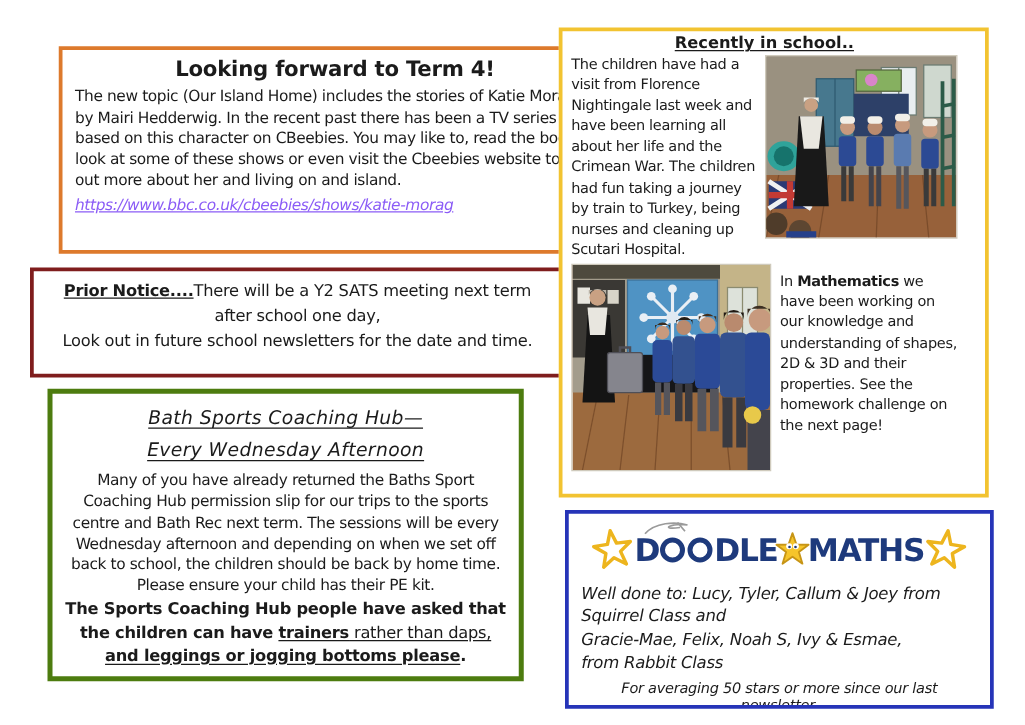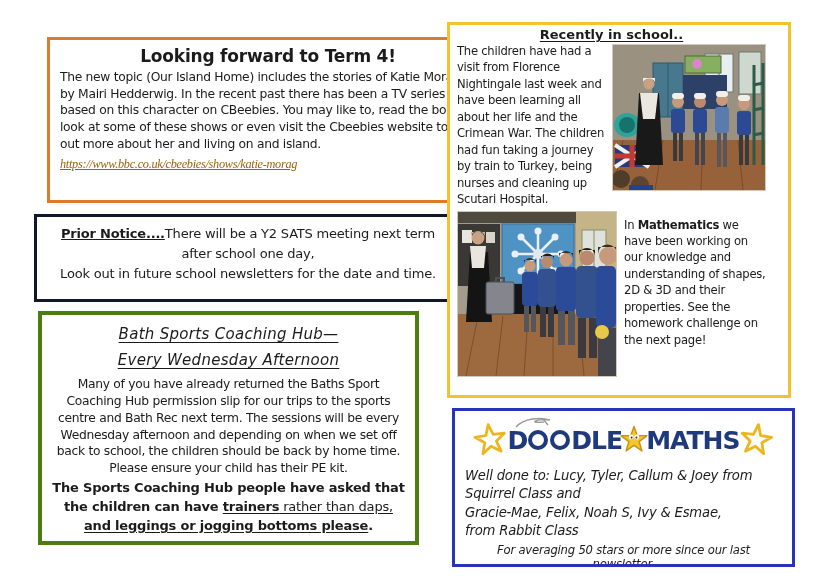--- a/index.html
+++ b/index.html
@@ -4,23 +4,23 @@
 <style>
   html,body{margin:0;padding:0;background:#ffffff;}
   .page{position:relative;width:820px;height:580px;background:#ffffff;overflow:hidden;
         font-family:"DejaVu Sans","Liberation Sans",sans-serif;color:#1b1b1b;}
   .box{position:absolute;background:#fff;box-sizing:border-box;overflow:hidden;}
 
   
   .box-term4{left:47px;top:37px;width:442px;height:166px;border:3px solid #DD7A2C;padding:4px 10px 0 10px;}
   .box-term4 h2{margin:2px 0 3px 0;font-size:17px;text-align:center;letter-spacing:-0.2px;}
   .box-term4 p{margin:0;font-size:12.3px;line-height:1.36;letter-spacing:-0.3px;}
-  .box-term4 a{color:#a16207;font-style:italic;text-decoration:underline;font-size:12.3px;letter-spacing:-0.3px;font-family:Liberation Serif, serif;}
-
-  .box-prior{left:34px;top:214px;width:428px;height:88px;border:3px solid #0f172a;padding:7px 12px 0 12px;}
+  .box-term4 a{color:#8b5cf6;font-style:italic;text-decoration:underline;font-size:12.3px;letter-spacing:-0.3px;}
+
+  .box-prior{left:24px;top:214px;width:428px;height:88px;border:3px solid #7f1d1d;padding:7px 12px 0 12px;}
   .box-prior p{margin:0;font-size:13px;line-height:1.55;text-align:center;letter-spacing:-0.2px;}
   .lead-bold{font-weight:bold;text-decoration:underline;}
 
   .box-sports{left:38px;top:311px;width:381px;height:234px;border:4px solid #4d7c0f;padding:5px 10px 0 10px;}
   .box-sports h3{margin:2px 0;font-size:15px;font-weight:normal;font-style:italic;text-align:center;
                  text-decoration:underline;text-underline-offset:3px;letter-spacing:0.3px;line-height:1.6;}
   .box-sports .body{margin:4px 0 0 0;font-size:12.3px;line-height:1.37;text-align:center;letter-spacing:-0.3px;}
   .box-sports .boldpart{margin:2px 0 0 0;font-size:13px;line-height:1.45;text-align:center;font-weight:bold;letter-spacing:-0.2px;}
   .u{text-decoration:underline;text-underline-offset:2px;}
   .regular{font-weight:normal;}

